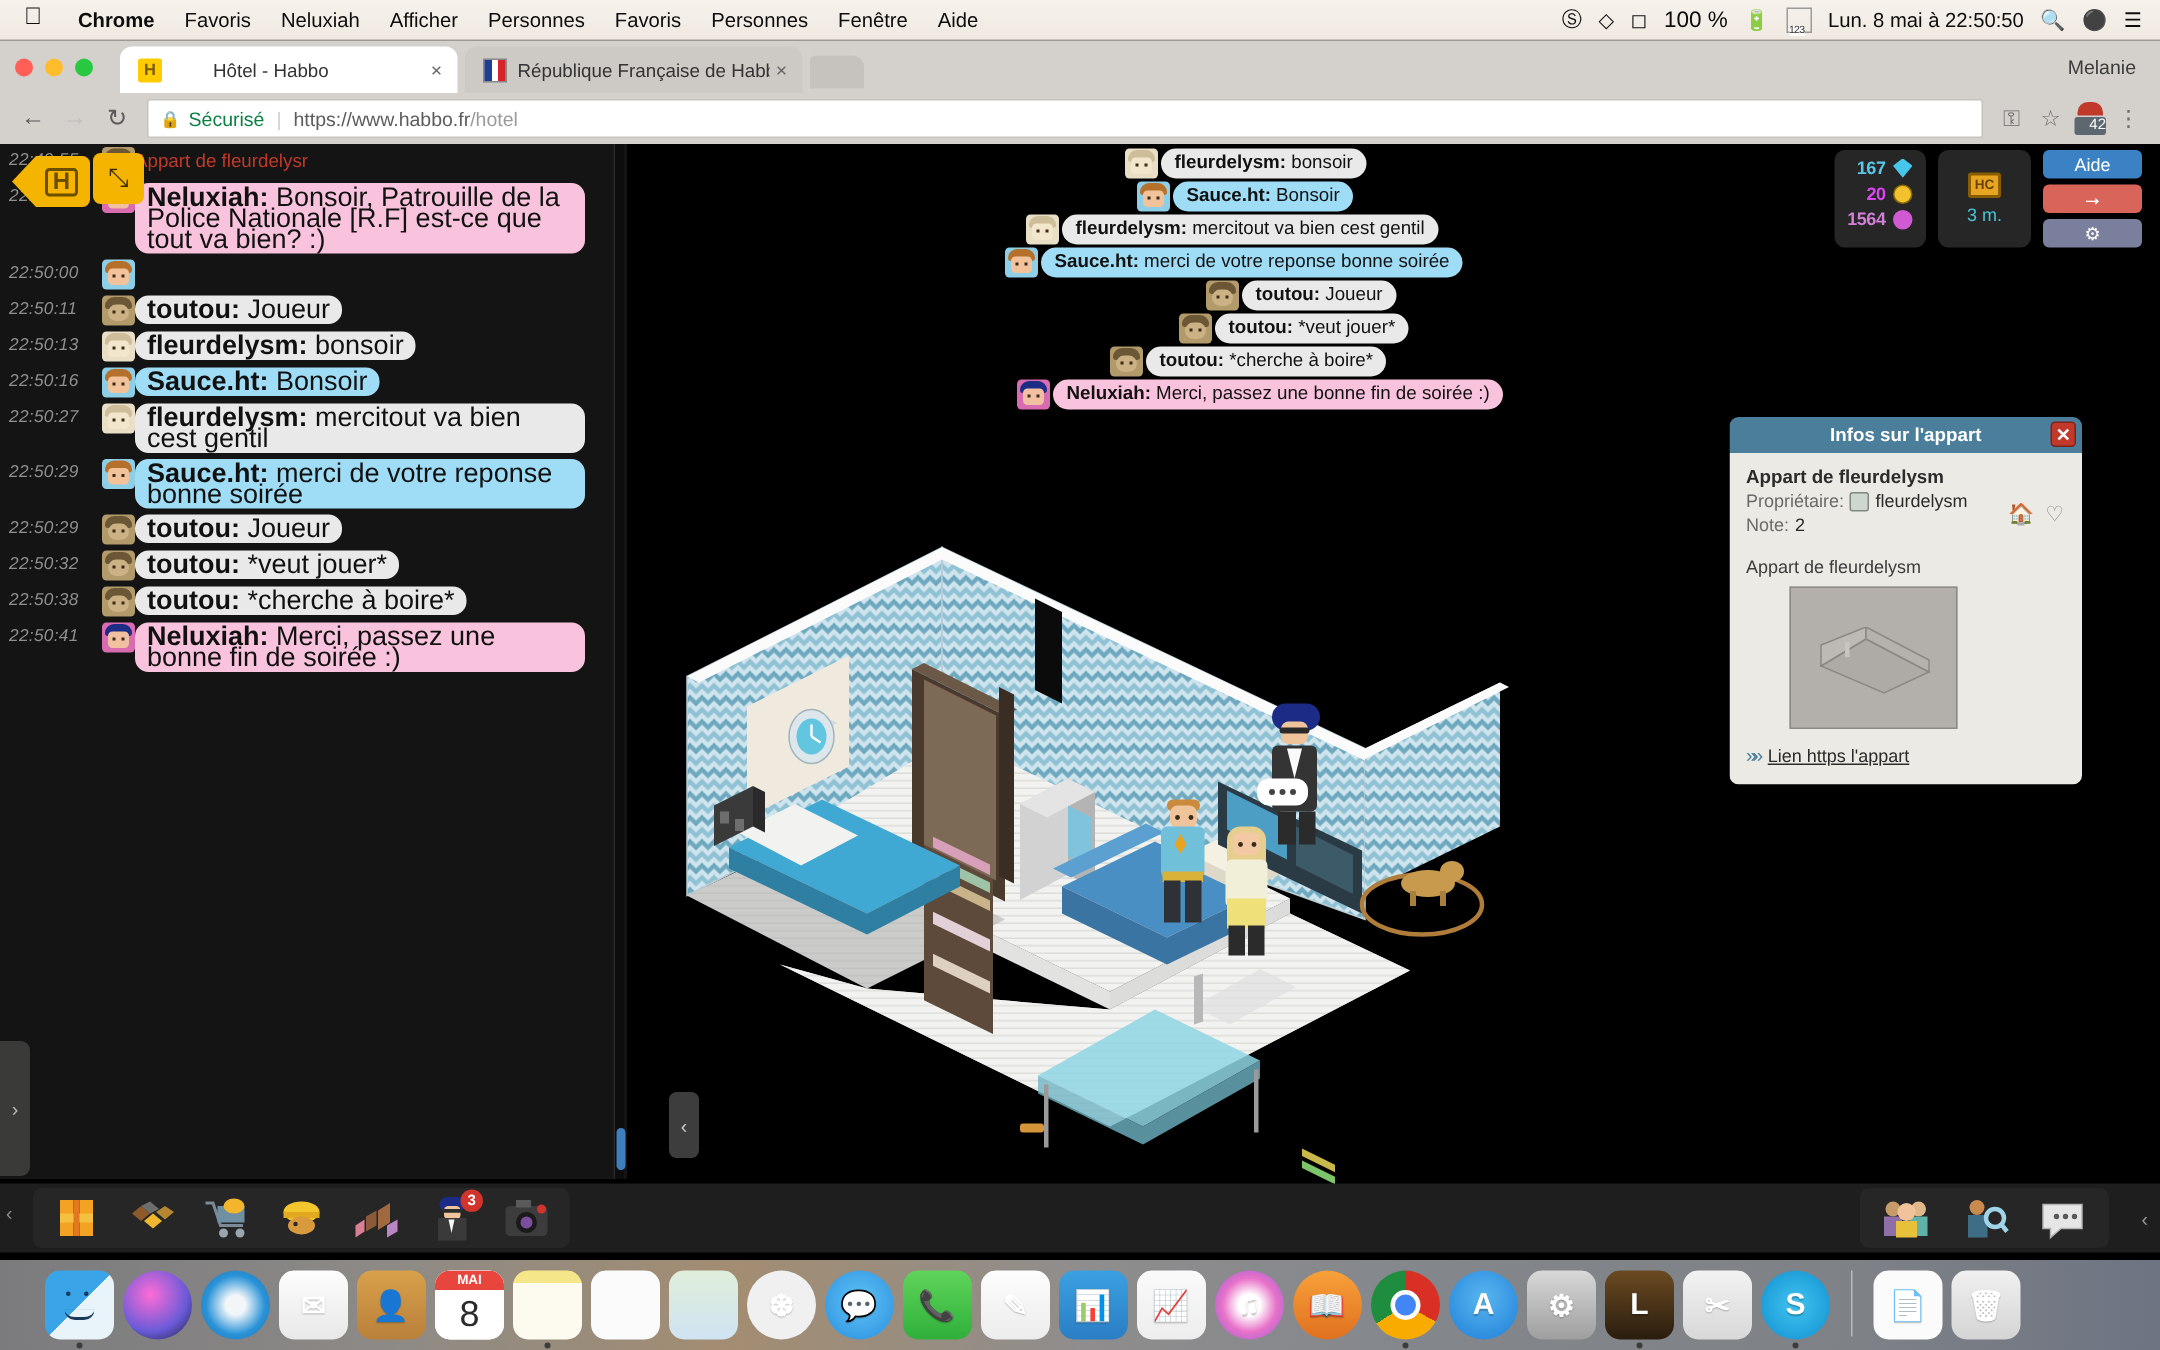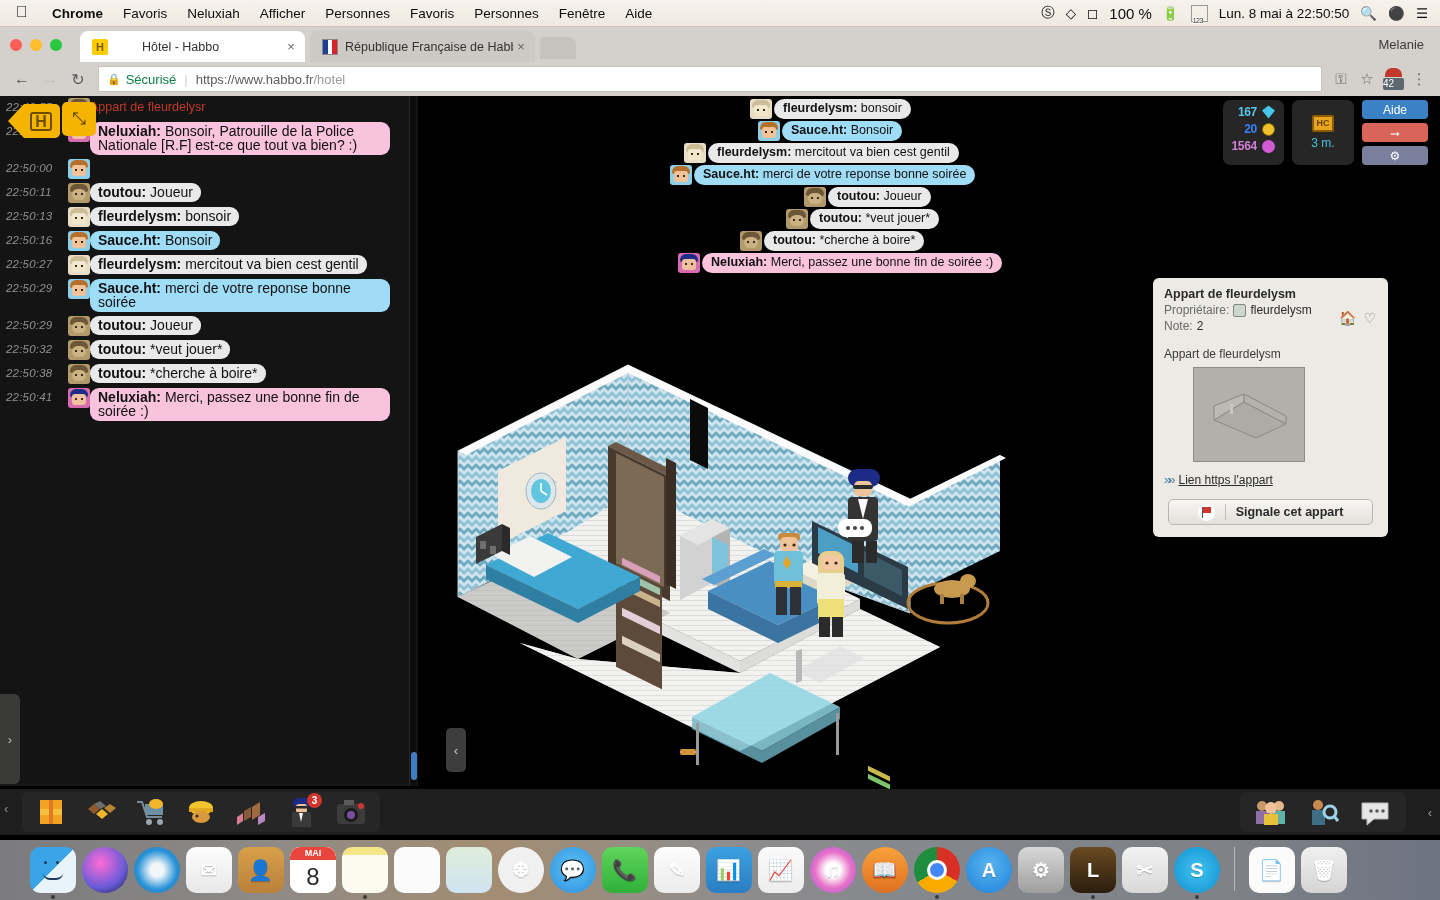--- a/index.html
+++ b/index.html
@@ -59,33 +59,33 @@
     display: flex; align-items: center; padding: 0 8px; font-size: 13px; margin: 0 6px;
   }
   .lockicon { color: #0b8043; margin-right: 5px; font-size: 11px; }
   .secure { color: #0b8043; margin-right: 8px; }
   .urlsep { color: #cfcfcf; margin-right: 8px; }
   .urlscheme { color: #5c5c5c; }
   .urlpath { color: #9a9a9a; }
   .omnitool { width: 26px; text-align: center; color: #6b6b6b; font-size: 15px; }
   .extbadge { position: relative; width: 26px; height: 24px; }
   .extbadge .hat { position:absolute; top:1px; left:5px; width:17px; height:9px; background:#c0392b; border-radius:7px 7px 0 0;}
-  .extbadge .cnt { position:absolute; bottom:1px; left:3px; width:21px; height:12px; background:#5c6770; color:#fff; font:10px "Liberation Sans",sans-serif; text-align:left; line-height:12px; border-radius:2px;}
+  .extbadge .cnt { position:absolute; bottom:1px; left:3px; width:21px; height:12px; background:#5c6770; color:#fff; font:10px "Liberation Sans",sans-serif; text-align:right; line-height:12px; border-radius:2px;}
 
   
   #client { position: absolute; top: 96px; left: 0; width: 1440px; height: 744px; background: #000; overflow: hidden; }
 
   
   #chatlog { position: absolute; top: 0; left: 0; width: 418px; height: 690px; background: #141414; }
   .logrow { display: flex; align-items: flex-start; padding: 2px 0 2px 6px; }
   .logtime { width: 62px; flex: 0 0 62px; color: #8f8f8f; font-size: 11.5px; font-style: italic; padding-top: 3px; letter-spacing:0.2px;}
   .logav { width: 22px; height: 20px; flex: 0 0 22px; position: relative; }
   .logbub {
     position: relative; margin-left: 0; border-radius: 9px; padding: 2px 8px 3px 8px;
-    font-size: 14px; color: #111; line-height: 14px; max-width: 300px;
+    font-size: 18px; color: #111; line-height: 14px; max-width: 300px;
   }
   .logbub b { font-weight: bold; }
   .b-grey { background: #e9e9e9; }
   .b-blue { background: #9fdcf5; }
   .b-pink { background: #f9c3dd; }
   .logtitle { color: #c0392b; font-size: 12.5px; padding-top: 2px; }
   #logscroll { position:absolute; left:409px; top:0; width:7px; height:690px; background:#0d0d0d; border-left:1px solid #2a2a2a;}
   #logscroll .thumb { position:absolute; left:1px; bottom:6px; width:6px; height:28px; background:#3f7fbf; border-radius:3px;}
 
   .ovbadge { position: absolute; display:flex; align-items:center; justify-content:center; }
@@ -125,21 +125,21 @@
   .av.a-nelux .hair { background:#1d2d86; } .av.a-nelux .face { background:#f0c0a0; }
   .av .eye { position:absolute; top:10px; width:2px; height:2px; background:#3a2a1a; }
   .av .eye.l { left:7px; } .av .eye.r { left:13px; }
 
   
   #hud { position: absolute; right: 12px; top: 4px; display: flex; align-items: stretch; gap: 8px; }
   .hudpanel { background: #262626; border-radius: 7px; padding: 5px 9px; }
   #purse { display: flex; flex-direction: column; gap: 3px; }
   .purserow { display: flex; align-items: center; justify-content: flex-end; gap: 5px; font: bold 12px "Liberation Sans", sans-serif; }
   .purserow .num { letter-spacing: -0.3px; }
-  .p-diamond .num { color: #59c7e8; } .p-credit .num { color: #3b82f6; } .p-duck .num { color: #d37fd8; }
+  .p-diamond .num { color: #59c7e8; } .p-credit .num { color: #d946ef; } .p-duck .num { color: #d37fd8; }
   .gem { width: 13px; height: 13px; display: inline-block; }
   .gem.diamond { background: #46c6ea; clip-path: polygon(50% 0,100% 38%,50% 100%,0 38%); }
   .gem.credit { background: #f2c12e; border-radius: 50%; border: 1px solid #8a6b00; }
   .gem.duck { background: #cf5ad4; border-radius: 50%; }
   #hc { display: flex; flex-direction: column; align-items: center; justify-content: center; min-width: 62px; }
   #hc .hcbadge { width: 22px; height: 17px; background: #e8a521; border: 2px solid #8a5d00; border-radius: 2px; color:#6b4300; font: bold 9px "Liberation Sans",sans-serif; text-align:center; line-height:13px;}
   #hc .hctime { color: #48c4d8; font-size: 12px; margin-top: 4px; }
   #hudbtns { display: flex; flex-direction: column; gap: 4px; }
   .hudbtn { width: 66px; height: 19px; border-radius: 4px; display: flex; align-items: center; justify-content: center; font-size: 12px; color: #fff; }
   .hb-help { background: #3a82c4; } .hb-exit { background: #d9655a; } .hb-set { background: #7a7f9e; }
@@ -687,20 +687,24 @@
       <span class="hctime">3 m.</span>
     </div>
     <div id="hudbtns">
       <div class="hudbtn hb-help">Aide</div>
       <div class="hudbtn hb-exit">⭢</div>
       <div class="hudbtn hb-set">⚙</div>
     </div>
   </div>
 
   <div id="infopanel">
+    <div id="infohdr">
+      <span class="t">Infos sur l'appart</span>
+      <span id="infoclose">✕</span>
+    </div>
     <div id="infobody" style="position:relative;">
       <div class="infoicons">
         <span>🏠</span>
         <span>♡</span>
       </div>
       <div class="roomname">Appart de fleurdelysm</div>
       <div class="metarow">
         <span>Propriétaire:</span>
         <span class="ownerbadge"></span>
         <span class="val">fleurdelysm</span>
@@ -714,25 +718,20 @@
         <svg class="iso" viewBox="0 0 80 46">
           <polygon points="4,26 34,8 76,30 46,44" fill="#aeaba6" stroke="#8b8883"></polygon>
           <polygon points="4,12 34,0 34,8 4,26" fill="#bdbab5" stroke="#8b8883"></polygon>
           <polygon points="34,0 76,22 76,30 34,8" fill="#b5b2ad" stroke="#8b8883"></polygon>
           <rect x="20" y="10" width="3" height="10" fill="#c9c6c1"></rect>
         </svg>
       </div>
       <div class="linkrow">
         <span class="chev">»»</span>
         <a href="#">Lien https l'appart</a>
-      </div>
-      <div id="reportbtn">
-        <span class="flagico"></span>
-        <span class="divider"></span>
-        <span class="lbl">Signale cet appart</span>
       </div>
     </div>
   </div>
 </div>
 
 <div id="toolbar">
   <span id="tb-left-arrow">‹</span>
   <div id="toolbar-inner">
     <span class="tbicon">
       <svg width="38" height="34" viewBox="0 0 38 34">

